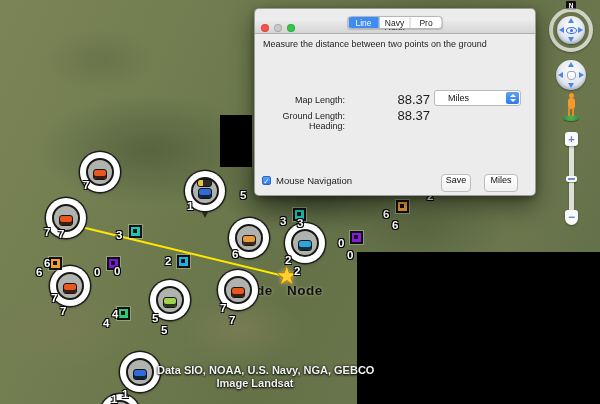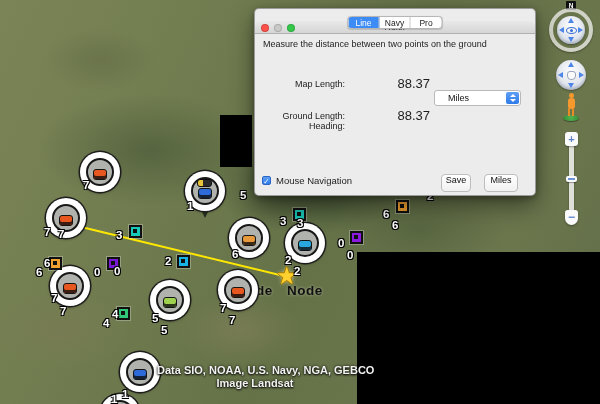--- a/index.html
+++ b/index.html
@@ -104,21 +104,21 @@
   #tl-zoom  { left:32px; background:#34c84a; }
   #tab-bar { position:absolute; left:50%; top:7px; transform:translateX(-50%); display:flex; height:13px; z-index:2;
     background:#fff; border:1px solid #b6b6b6; border-radius:4px; overflow:hidden; box-shadow:0 .5px 1px rgba(0,0,0,.15); }
   .tab { width:31px; text-align:center; font-size:8.5px; line-height:12px; color:#222; border-right:1px solid #c9c9c9; cursor:default; }
   .tab:last-child { border-right:none; }
   .tab.selected { background:#3d8bf5; color:#fff; }
   #dlg-desc { position:absolute; left:8px; top:30px; font-size:9px; color:#1d1d1d; }
   .frow { position:absolute; left:0; right:0; height:14px; line-height:14px; }
   .frow .flabel { position:absolute; left:0; width:90px; text-align:right; font-size:9px; }
   .frow .fvalue { position:absolute; left:90px; width:85px; text-align:right; font-size:13px; }
-  #row-map    { top:68px;padding-left:27px; }
+  #row-map    { top:84px;padding-left:27px; }
   #row-ground { top:100px; }
   #row-head   { top:110px; }
   #unit-select { position:absolute; left:179px; top:81px; width:87px; height:16px; background:#fff;
     border:1px solid #b9b9b9; border-radius:3px; font-size:9px; line-height:14px; padding-left:13px; color:#111; }
   #unit-stepper { position:absolute; right:1px; top:1px; width:13px; height:12px; border-radius:2px;
     background:linear-gradient(#5ea0f7,#2d7ae8); }
   #unit-stepper .tri.up   { left:3.5px; top:2px;  border-bottom-color:#fff; border-left-width:3px; border-right-width:3px; border-bottom-width:3.5px; }
   #unit-stepper .tri.down { left:3.5px; top:7px;  border-top-color:#fff; border-left-width:3px; border-right-width:3px; border-top-width:3.5px; }
   #chk-row { position:absolute; left:7px; top:166px; display:flex; align-items:center; }
   #chk-box { width:9px; height:9px; border-radius:2px; background:linear-gradient(#5ea0f7,#2d7ae8);

